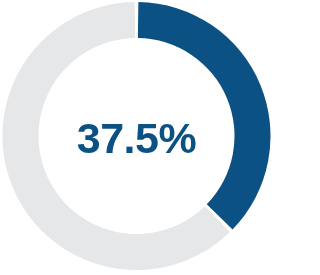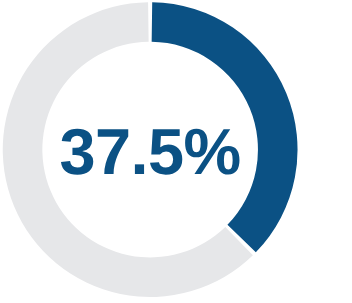--- a/index.html
+++ b/index.html
@@ -31,21 +31,21 @@
     top: 0;
     width: 273px;
     height: 275px;
     display: flex;
     align-items: center;
     justify-content: center;
     pointer-events: none;
   }
   #center-value span {
     font-family: "Liberation Sans", sans-serif;
-    font-size: 59px;
+    font-size: 43px;
     font-weight: bold;
     letter-spacing: -0.5px;
     line-height: 1;
     color: #0B5184;
     white-space: nowrap;
     transform: translateY(1px);
   }
 </style>
 </head>
 <body>

